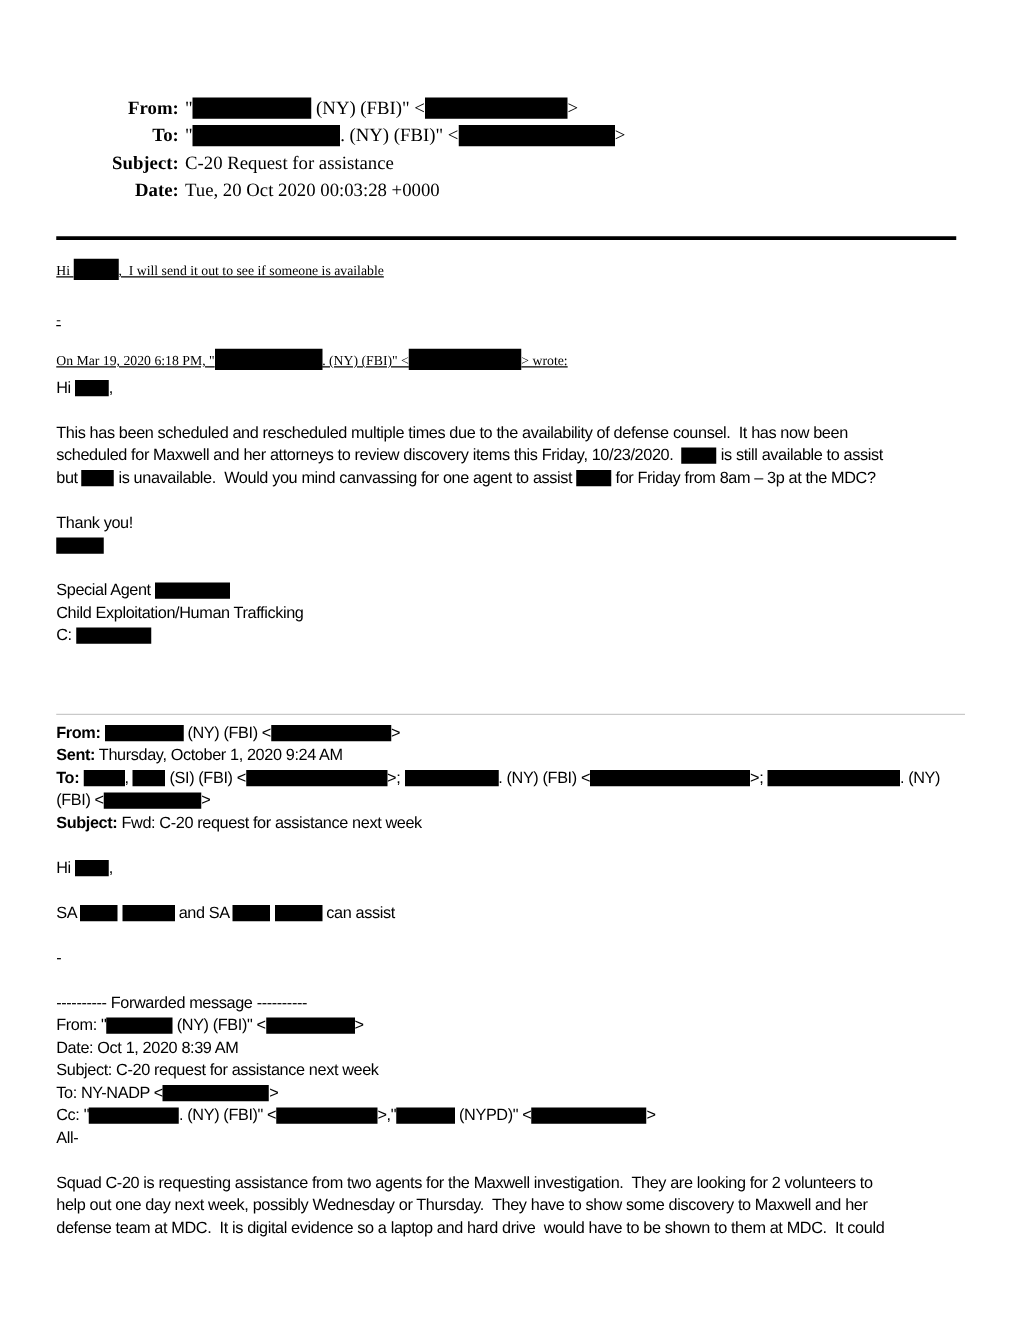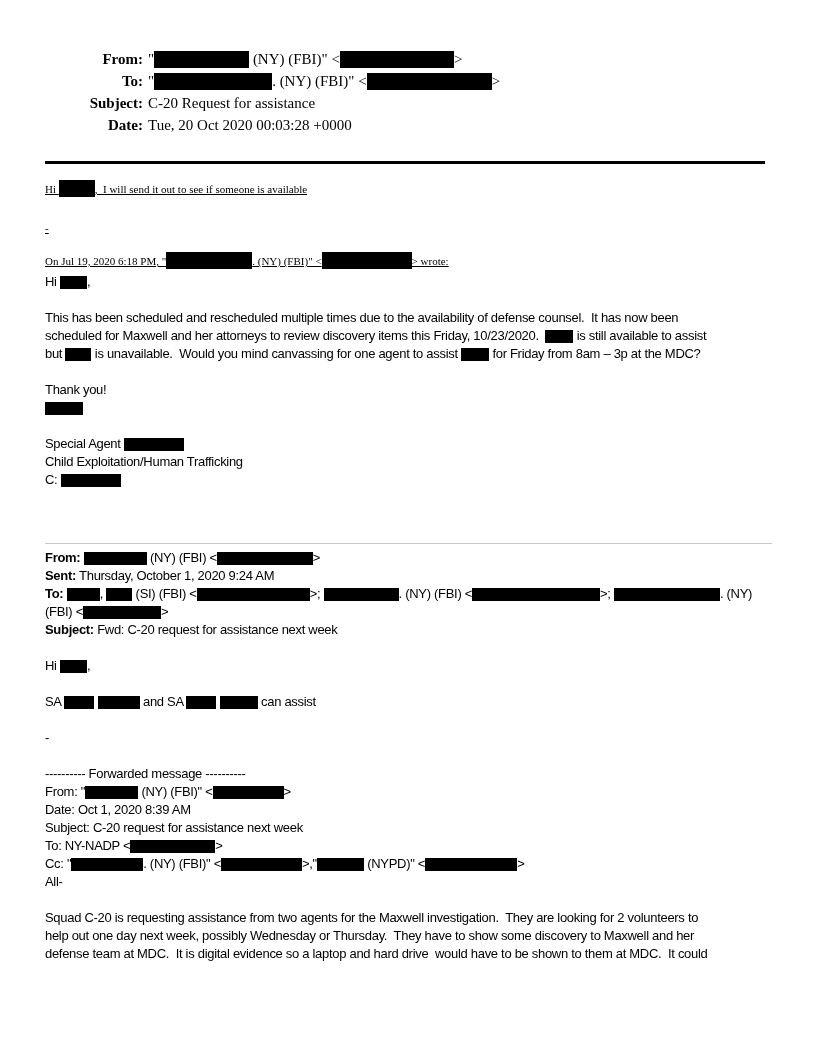--- a/index.html
+++ b/index.html
@@ -1,19 +1,19 @@
 <!DOCTYPE html>
 <html><head>
 <meta charset="utf-8">
 <style>
   html,body { margin:0; padding:0; background:#ffffff; }
   .page {
     position:relative; width:816px; height:1056px; overflow:hidden;
     background:#ffffff; color:#000000;
-    box-sizing:border-box; padding:48px 45px 0 45px;
+    box-sizing:border-box; padding:76px 45px 0 45px;
   }
   
   .hdr-row { display:flex; font-family:"Liberation Serif", serif; font-size:15px; line-height:22px; }
   .hdr-label { width:98px; text-align:right; font-weight:bold; padding-right:5px; flex:none; }
   .hdr-value { flex:1; white-space:pre-wrap; }
   .rule-thick { width:720px; border-top:3px solid #000; margin-top:25px; }
   .serif-line { font-family:"Liberation Serif", serif; font-size:11px; line-height:24px; white-space:pre-wrap;text-decoration:underline; }
   .hdr-value .redact, .serif-line .redact { height:17px; vertical-align:-4px; }
   
   .sans-line { font-family:"Liberation Sans", sans-serif; font-size:13px; letter-spacing:-0.3px; line-height:18px; white-space:pre-wrap; }
@@ -46,21 +46,21 @@
     <div class="hdr-row">
       <span class="hdr-label">Date:</span>
       <span class="hdr-value"><span>Tue, 20 Oct 2020 00:03:28 +0000</span></span>
     </div>
   </div>
 
   <div class="rule-thick"></div>
 
   <div class="serif-line mt13"><span>Hi </span><span class="redact" style="width: 36px; background: rgb(0, 0, 0);"></span><span>,  I will send it out to see if someone is available</span></div>
   <div class="serif-line mt15">-</div>
-  <div class="serif-line mt9"><span>On Jul 19, 2020 6:18 PM, "</span><span class="redact" style="width: 86px; background: rgb(0, 0, 0);"></span><span>. (NY) (FBI)" &lt;</span><span class="redact" style="width: 90px; background: rgb(0, 0, 0);"></span><span>&gt; wrote:</span></div>
+  <div class="serif-line mt9"><span>On Mar 19, 2020 6:18 PM, "</span><span class="redact" style="width: 86px; background: rgb(0, 0, 0);"></span><span>. (NY) (FBI)" &lt;</span><span class="redact" style="width: 90px; background: rgb(0, 0, 0);"></span><span>&gt; wrote:</span></div>
 
   <div class="sans-line"><span>Hi </span><span class="redact" style="width: 27px; background: rgb(0, 0, 0);"></span><span>,</span></div>
   <div class="blank"></div>
   <div class="sans-line"><span>This has been scheduled and rescheduled multiple times due to the availability of defense counsel.  It has now been</span></div>
   <div class="sans-line"><span>scheduled for Maxwell and her attorneys to review discovery items this Friday, 10/23/2020.  </span><span class="redact" style="width: 28px; background: rgb(0, 0, 0);"></span><span> is still available to assist</span></div>
   <div class="sans-line"><span>but </span><span class="redact" style="width: 26px; background: rgb(0, 0, 0);"></span><span> is unavailable.  Would you mind canvassing for one agent to assist </span><span class="redact" style="width: 28px; background: rgb(0, 0, 0);"></span><span> for Friday from 8am – 3p at the MDC?</span></div>
   <div class="blank"></div>
   <div class="sans-line">Thank you!</div>
   <div class="sans-line"><span class="redact" style="width: 38px; background: rgb(0, 0, 0);"></span></div>
   <div class="blank"></div>

